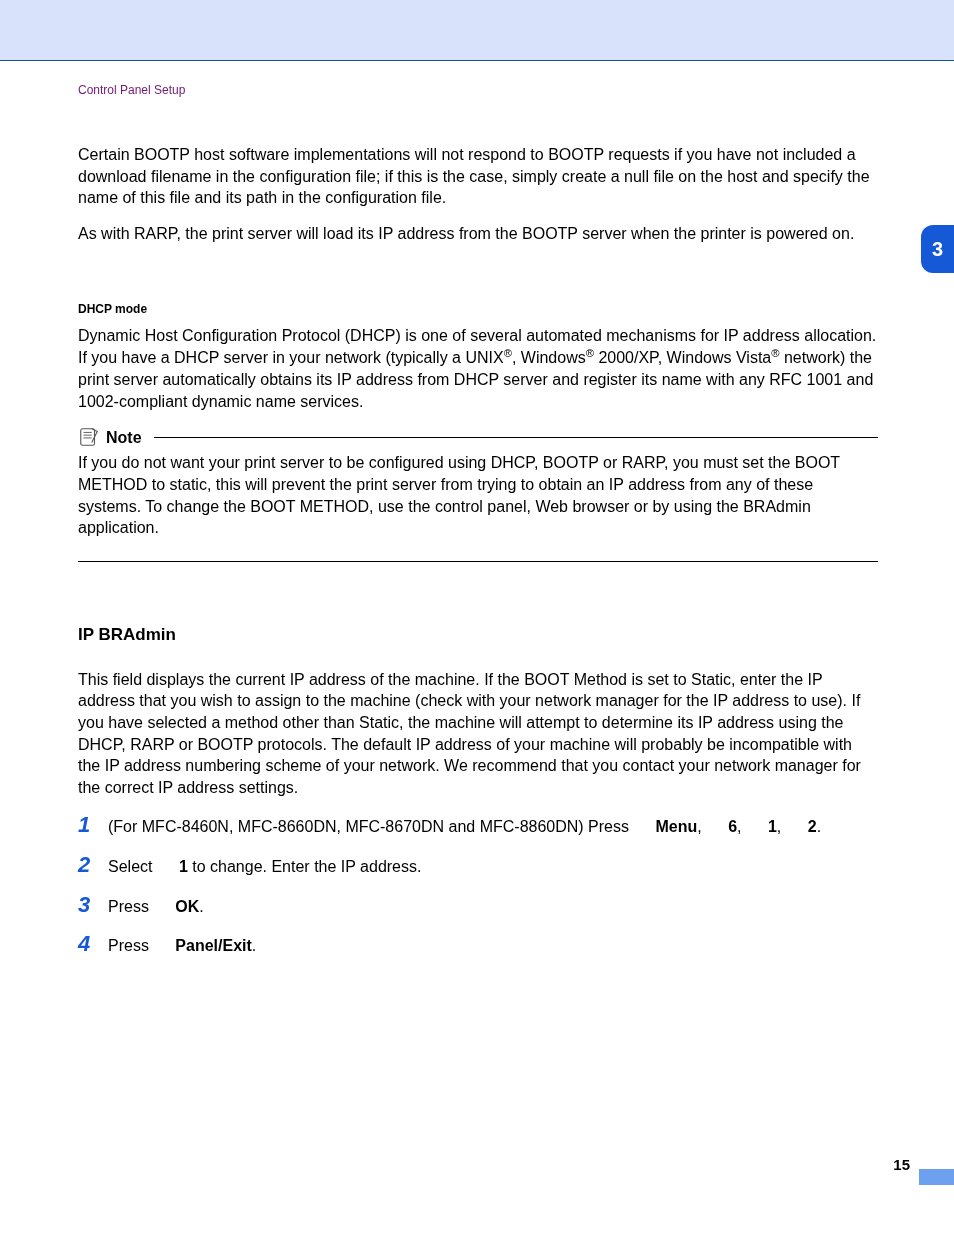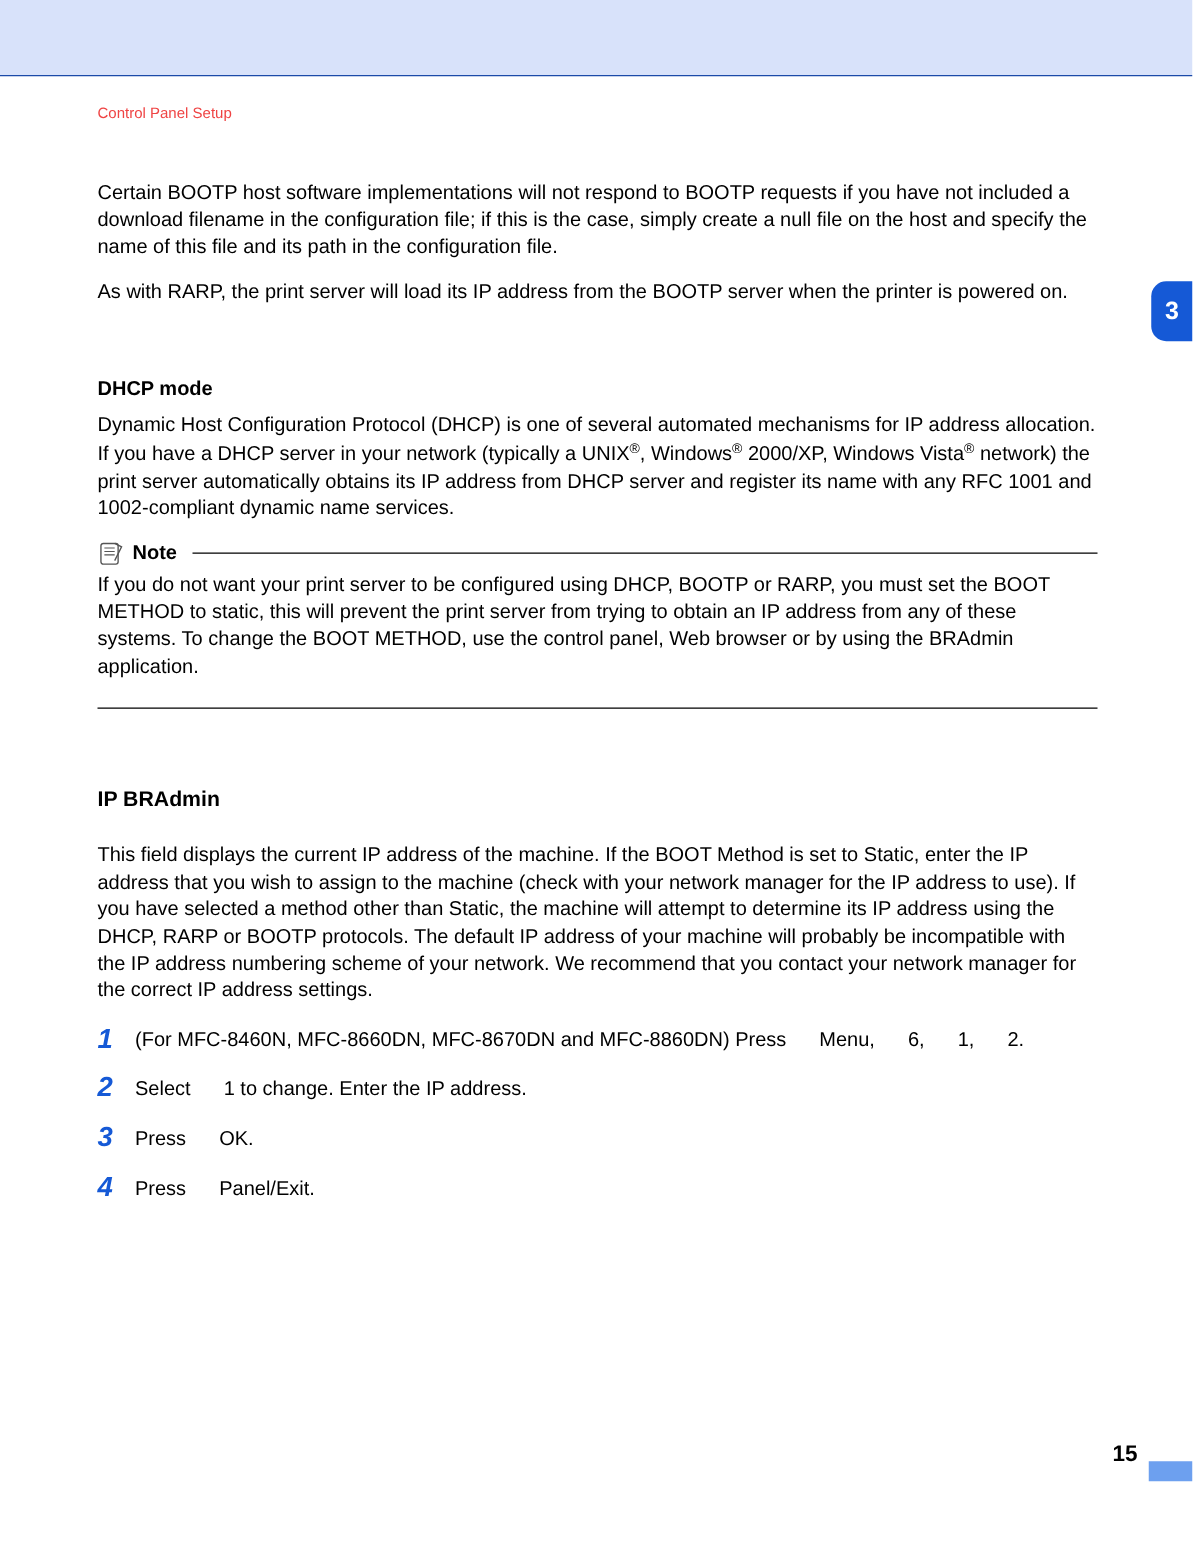--- a/index.html
+++ b/index.html
@@ -25,21 +25,21 @@
     background: #1b4aa8;
   }
   .content {
     position: absolute;
     top: 82px;
     left: 78px;
     width: 800px;
   }
   .running-head {
     font-size: 12px;
-    color: #ef4444;
+    color: #701a75;
     margin-bottom: 46px;
   }
   .body-para {
     margin-bottom: 14px;
   }
   .side-tab {
     position: absolute;
     top: 225px;
     right: 0;
     width: 33px;
@@ -49,21 +49,21 @@
     border-bottom-left-radius: 12px;
     color: #fff;
     font-weight: bold;
     font-size: 20px;
     display: flex;
     align-items: center;
     justify-content: center;
   }
   .sec-heading {
     font-weight: bold;
-    font-size: 16px;
+    font-size: 12px;
     margin-top: 56px;
     margin-bottom: 8px;
   }
   .sub-heading {
     font-weight: bold;
     font-size: 17px;
     margin-top: 62px;
     margin-bottom: 22px;
   }
   sup { font-size: 0.7em; vertical-align: super; }
@@ -102,26 +102,26 @@
     font-weight: bold;
     font-style: italic;
     font-size: 22px;
     color: #1559d6;
     width: 30px;
     flex: 0 0 auto;
     line-height: 1;
     margin-top: -2px;
   }
   .step-body { flex: 1; }
-  .b { font-weight: normal; padding-left: 22px; }
+  .b { font-weight: bold; padding-left: 22px; }
   .page-num {
     position: absolute;
     right: 44px;
     bottom: 60px;
-    font-size: 18px;
+    font-size: 15px;
     font-weight: bold;
   }
   .bottom-bar {
     position: absolute;
     right: 0;
     bottom: 50px;
     width: 35px;
     height: 16px;
     background: #6da0ef;
   }

